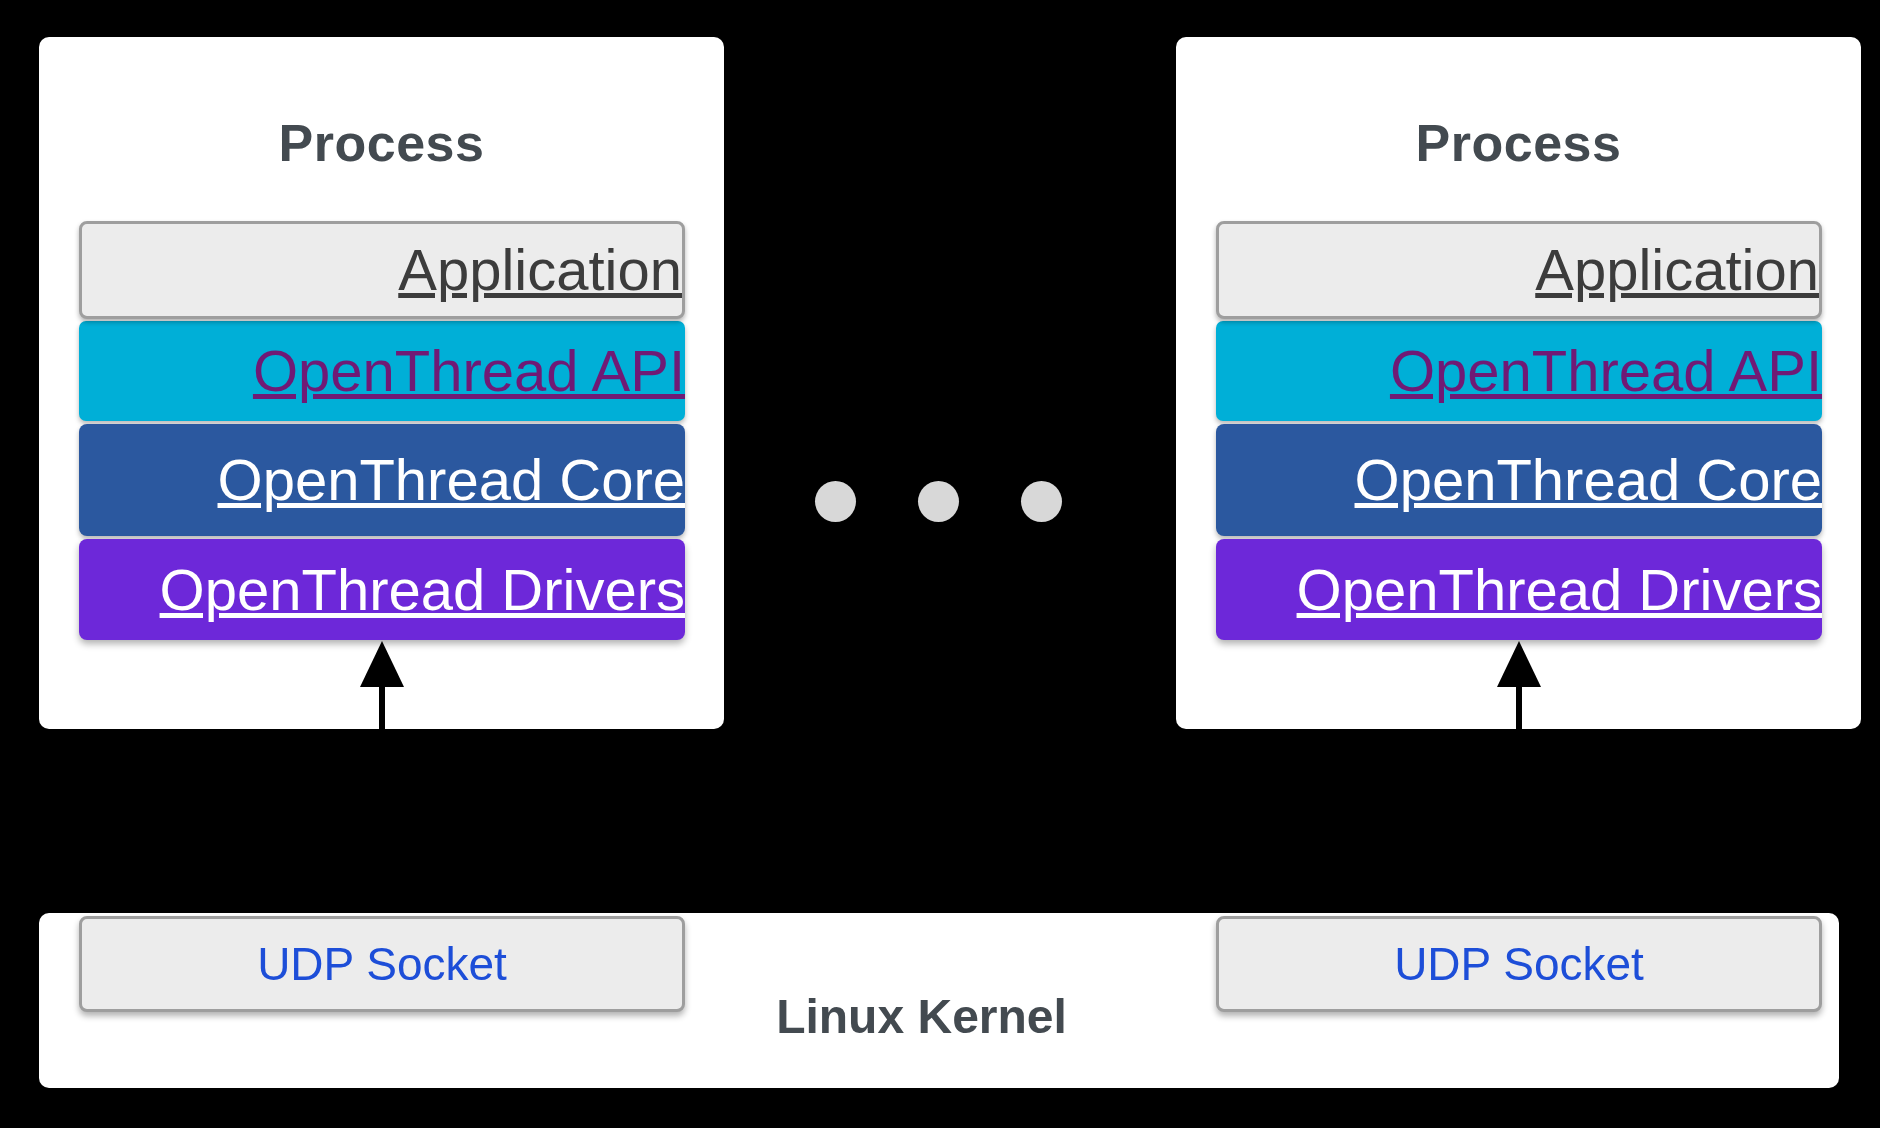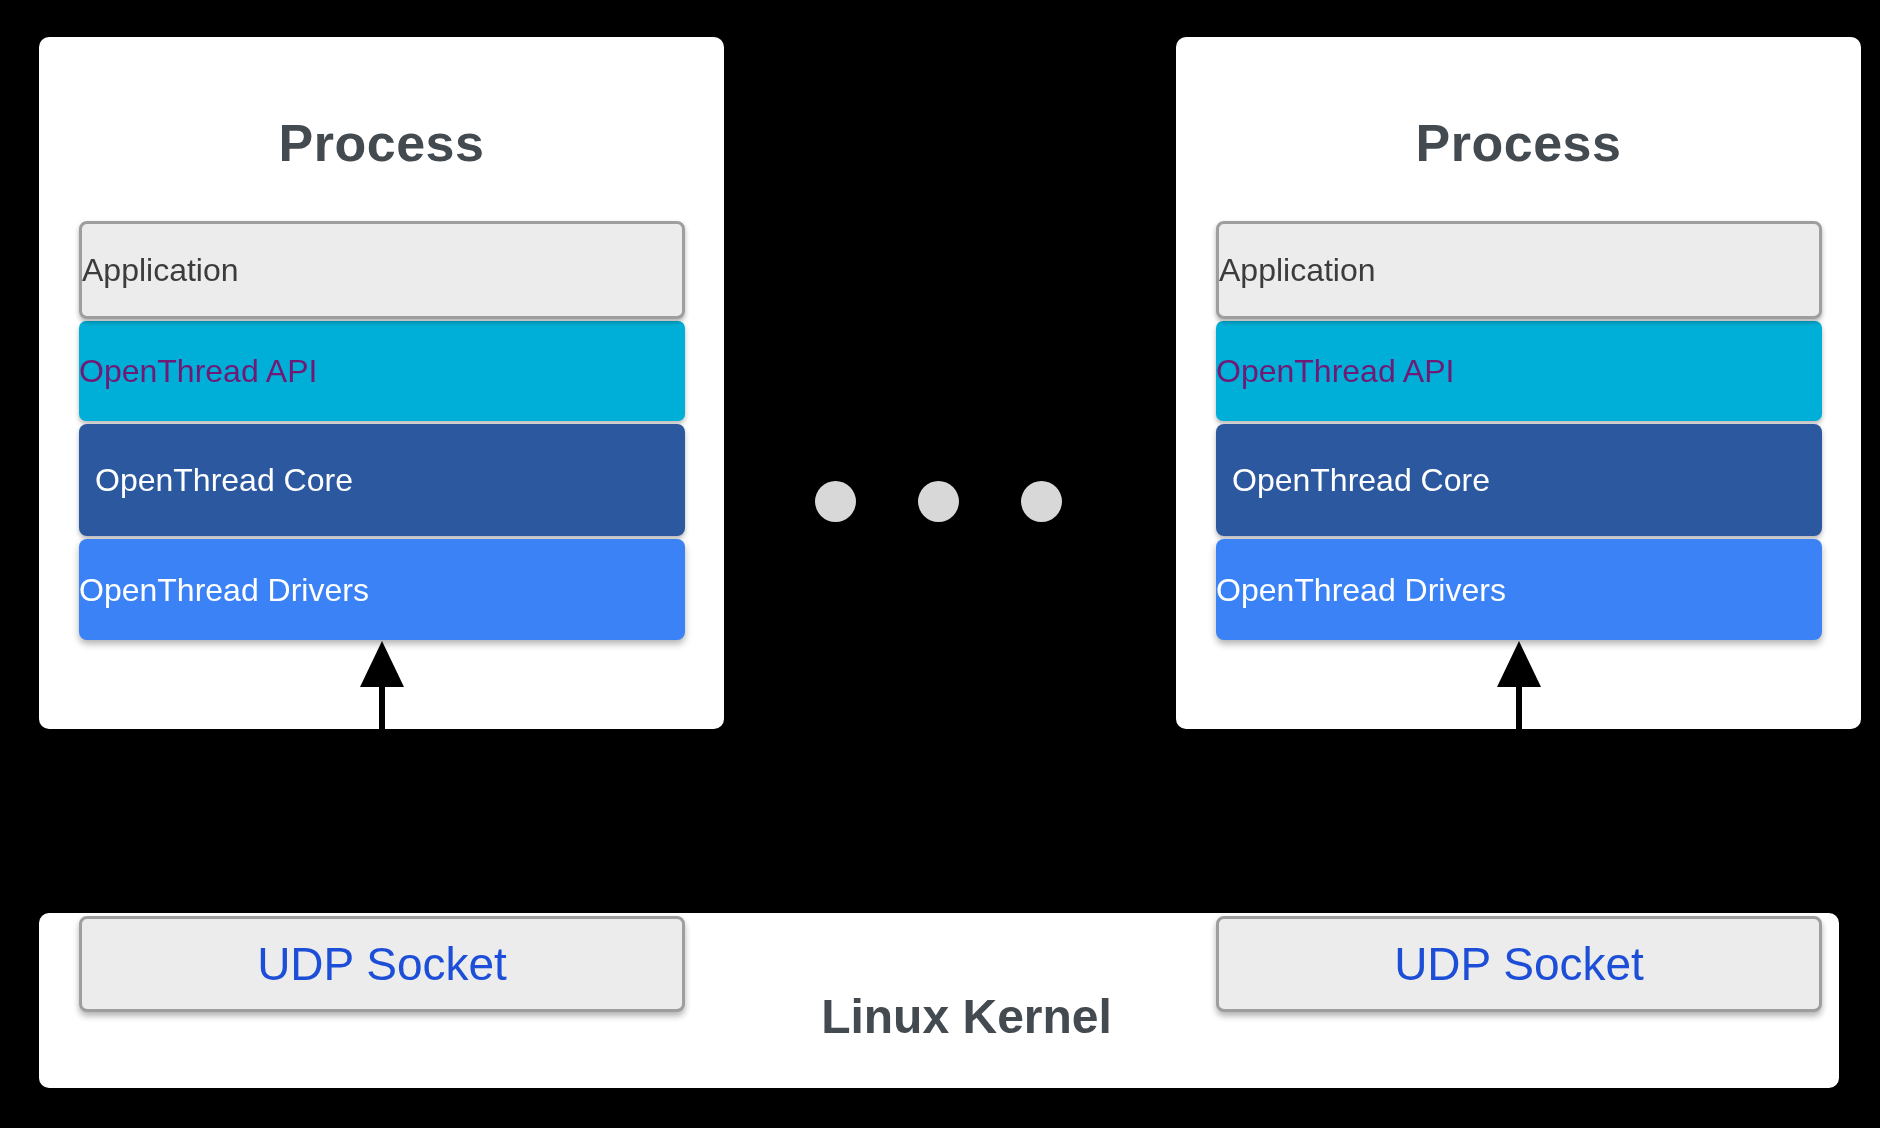--- a/index.html
+++ b/index.html
@@ -34,25 +34,26 @@
     color: #434A50;
     letter-spacing: 0.5px;
     line-height: 1;
   }
 
   
   .layer {
     position: absolute;
     display: flex;
     align-items: center;
-    justify-content: flex-start;
+    justify-content: flex-end;
     box-sizing: border-box;
     border-radius: 8px;
-    font-size: 32px;
-    line-height: 1;
+    font-size: 58px;
+    line-height: 1;
+    text-decoration: underline;
   }
   .layer-app {
     background: #ECECEC;
     border: 3px solid #9E9E9E;
     color: #3C3C3C;
     box-shadow: 0 3px 5px rgba(0,0,0,0.30);
     z-index: 3;
   }
   .layer-api {
     background: #00AFD7;
@@ -62,21 +63,21 @@
     border-radius: 7px;
   }
   .layer-core {
     background: #2B589F;
     color: #ffffff;
     box-shadow: 0 3px 5px rgba(0,0,0,0.28);
     z-index: 2;
     padding-left: 16px;
   }
   .layer-drivers {
-    background: #3b82f6;
+    background: #6d28d9;
     color: #ffffff;
     box-shadow: 0 4px 7px rgba(0,0,0,0.30);
     z-index: 2;
   }
 
   
   .arrow {
     position: absolute;
     width: 60px;
     z-index: 5;
@@ -204,15 +205,15 @@
   </div>
 
   <div class="socket-box" style="left:79px; top:916px; width:606px; height:96px;">
     <span>UDP Socket</span>
   </div>
 
   <div class="socket-box" style="left:1216px; top:916px; width:606px; height:96px;">
     <span>UDP Socket</span>
   </div>
 
-  <div class="kernel-title" style="left:701px; top:993px; width:531px;">Linux Kernel</div>
+  <div class="kernel-title" style="left:656px; top:993px; width:531px;">Linux Kernel</div>
 
 </div>
 
 </body></html>

